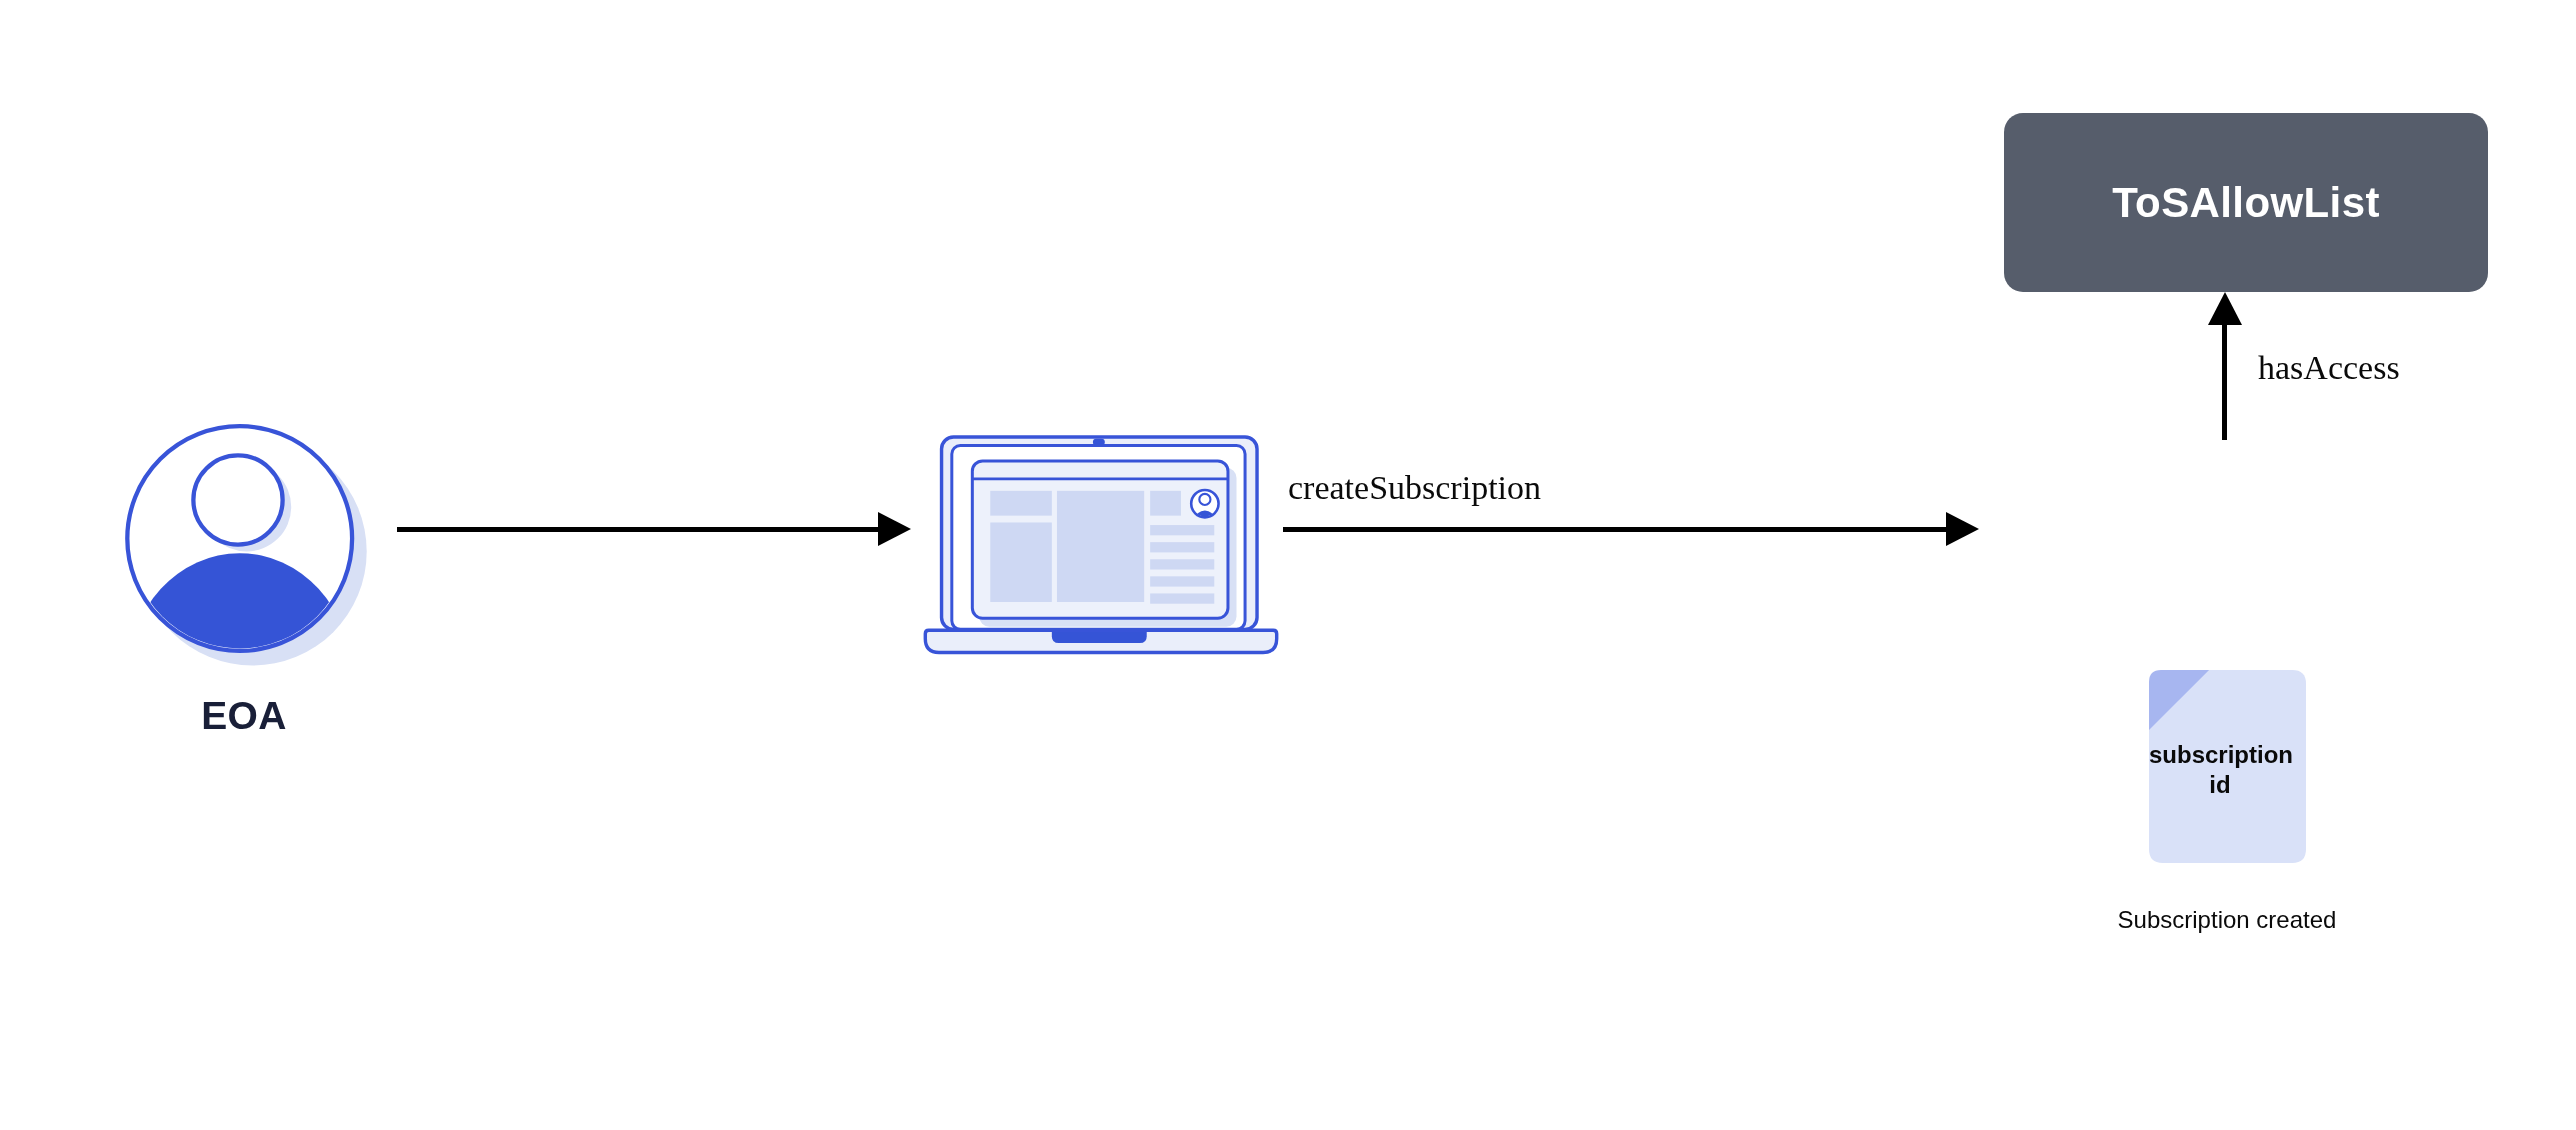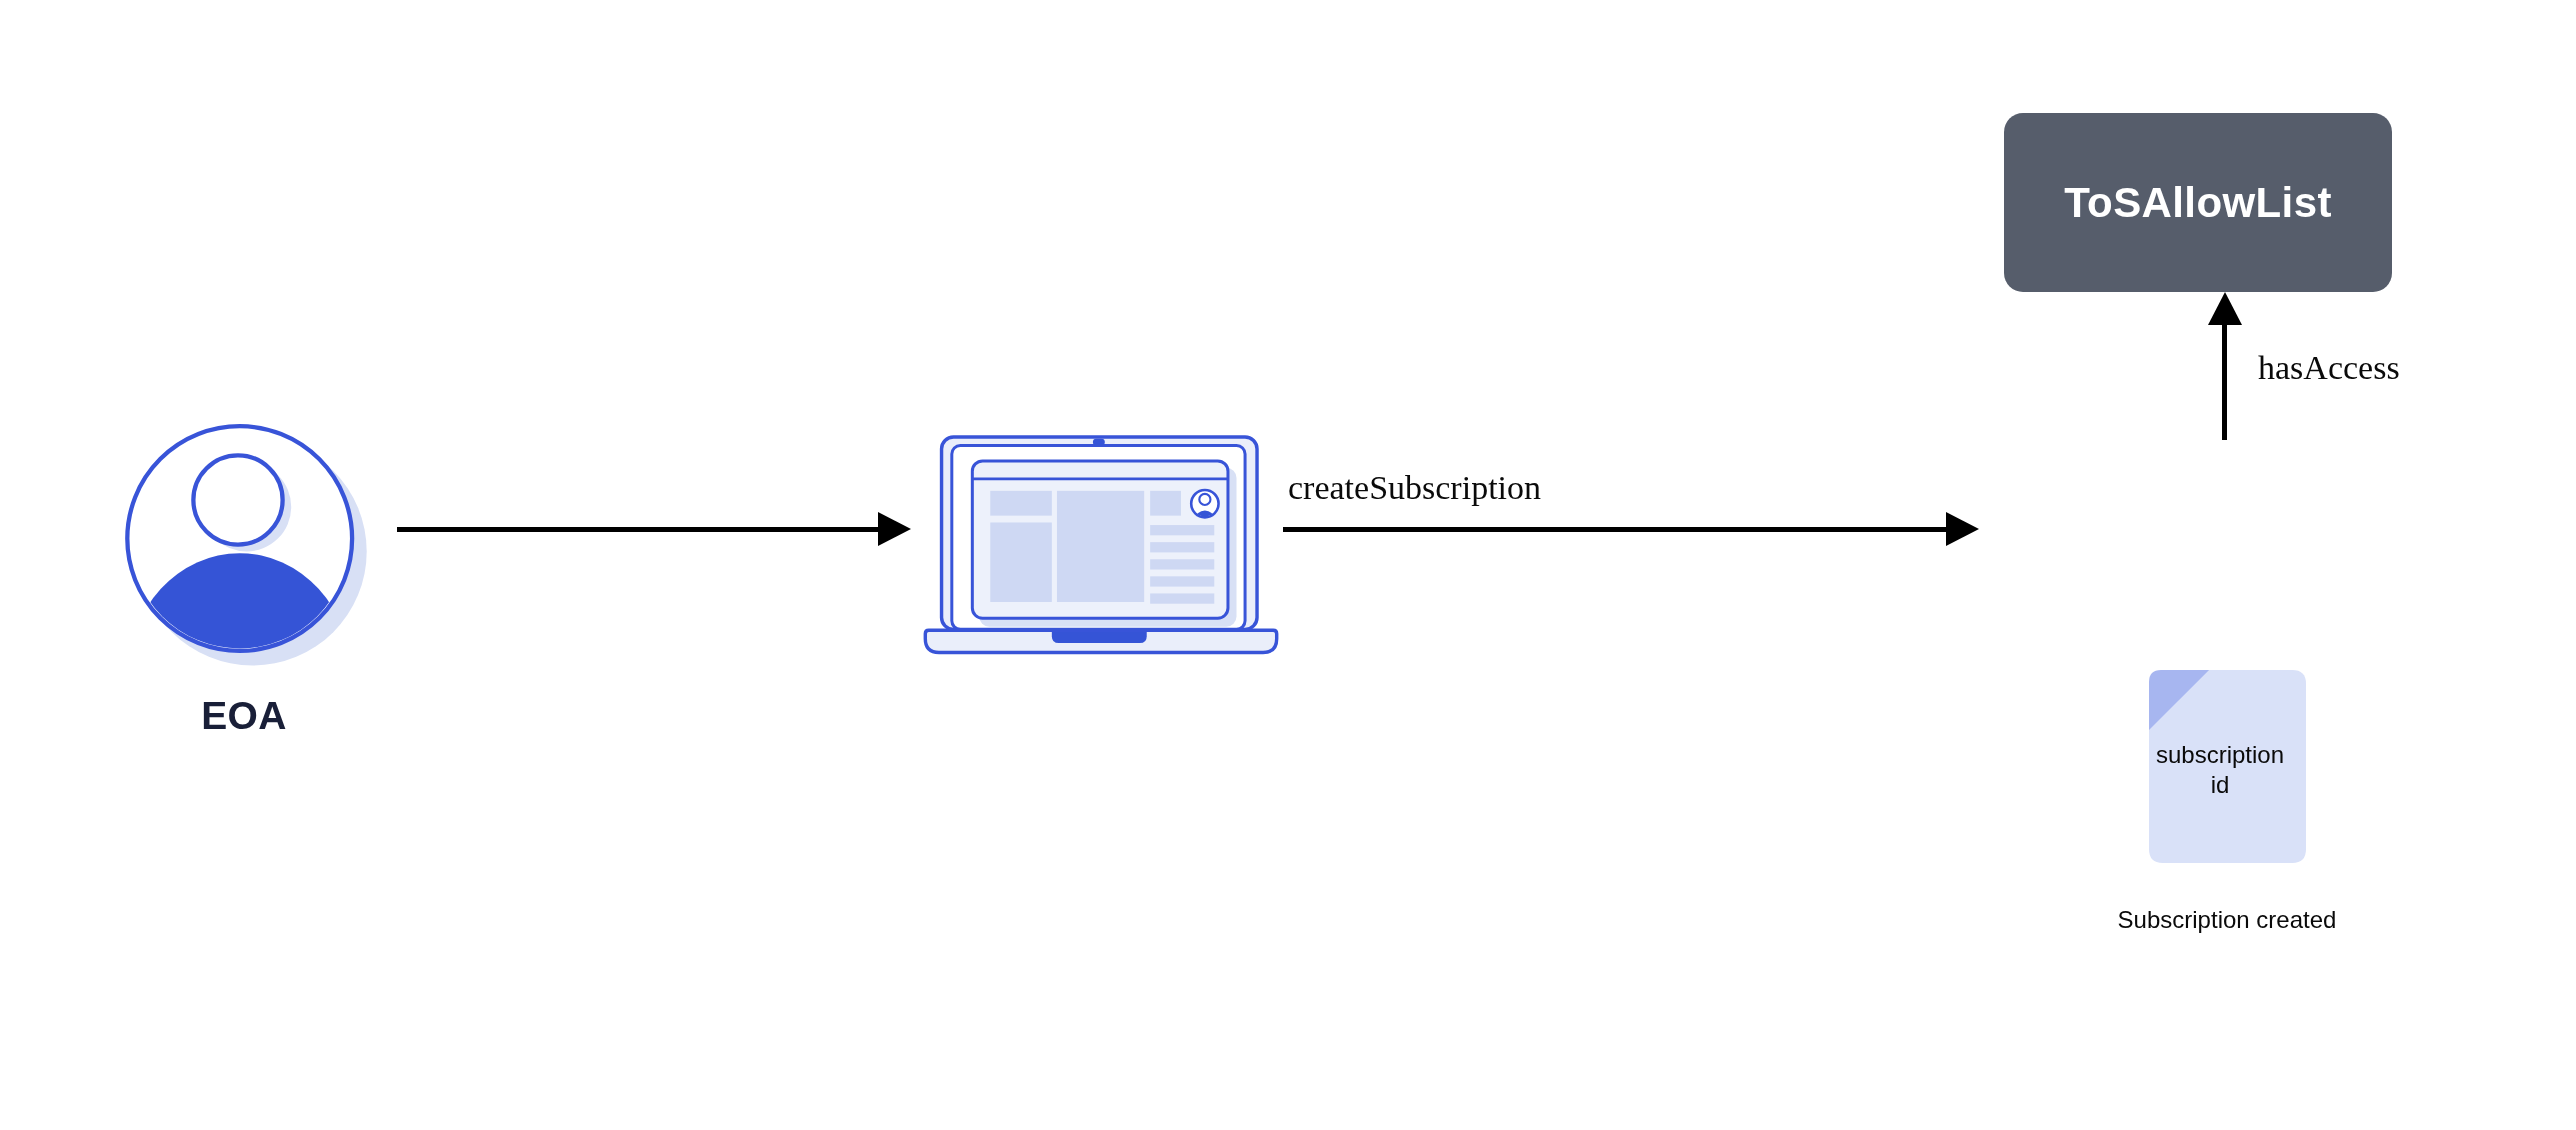--- a/index.html
+++ b/index.html
@@ -31,21 +31,21 @@
     text-align:center;
     font-weight:bold;
     font-size:39px;
     color:var(--navy);
     letter-spacing:0.4px;
   }
 
   
   .contract-box{
     position:absolute;
-    width:388px;
+    width:484px;
     background:var(--slate);
     border-radius:19px;
     display:flex;align-items:center;justify-content:center;
   }
   .contract-box .box-label{
     color:var(--white);
     font-weight:bold;
     font-size:42px;
     letter-spacing:0.4px;
   }
@@ -75,20 +75,21 @@
     white-space:nowrap;
   }
 
   
   .doc-text{
     position:absolute;
     left:2149px;top:740px;width:142px;
     text-align:center;
     font-size:24px;line-height:30px;
     color:var(--ink);
+    font-weight:bold;
   }
   .caption{
     position:absolute;
     left:2103px;top:891px;width:248px;
     text-align:center;
     font-size:24px;line-height:57px;
     color:var(--ink);
   }
 
   

